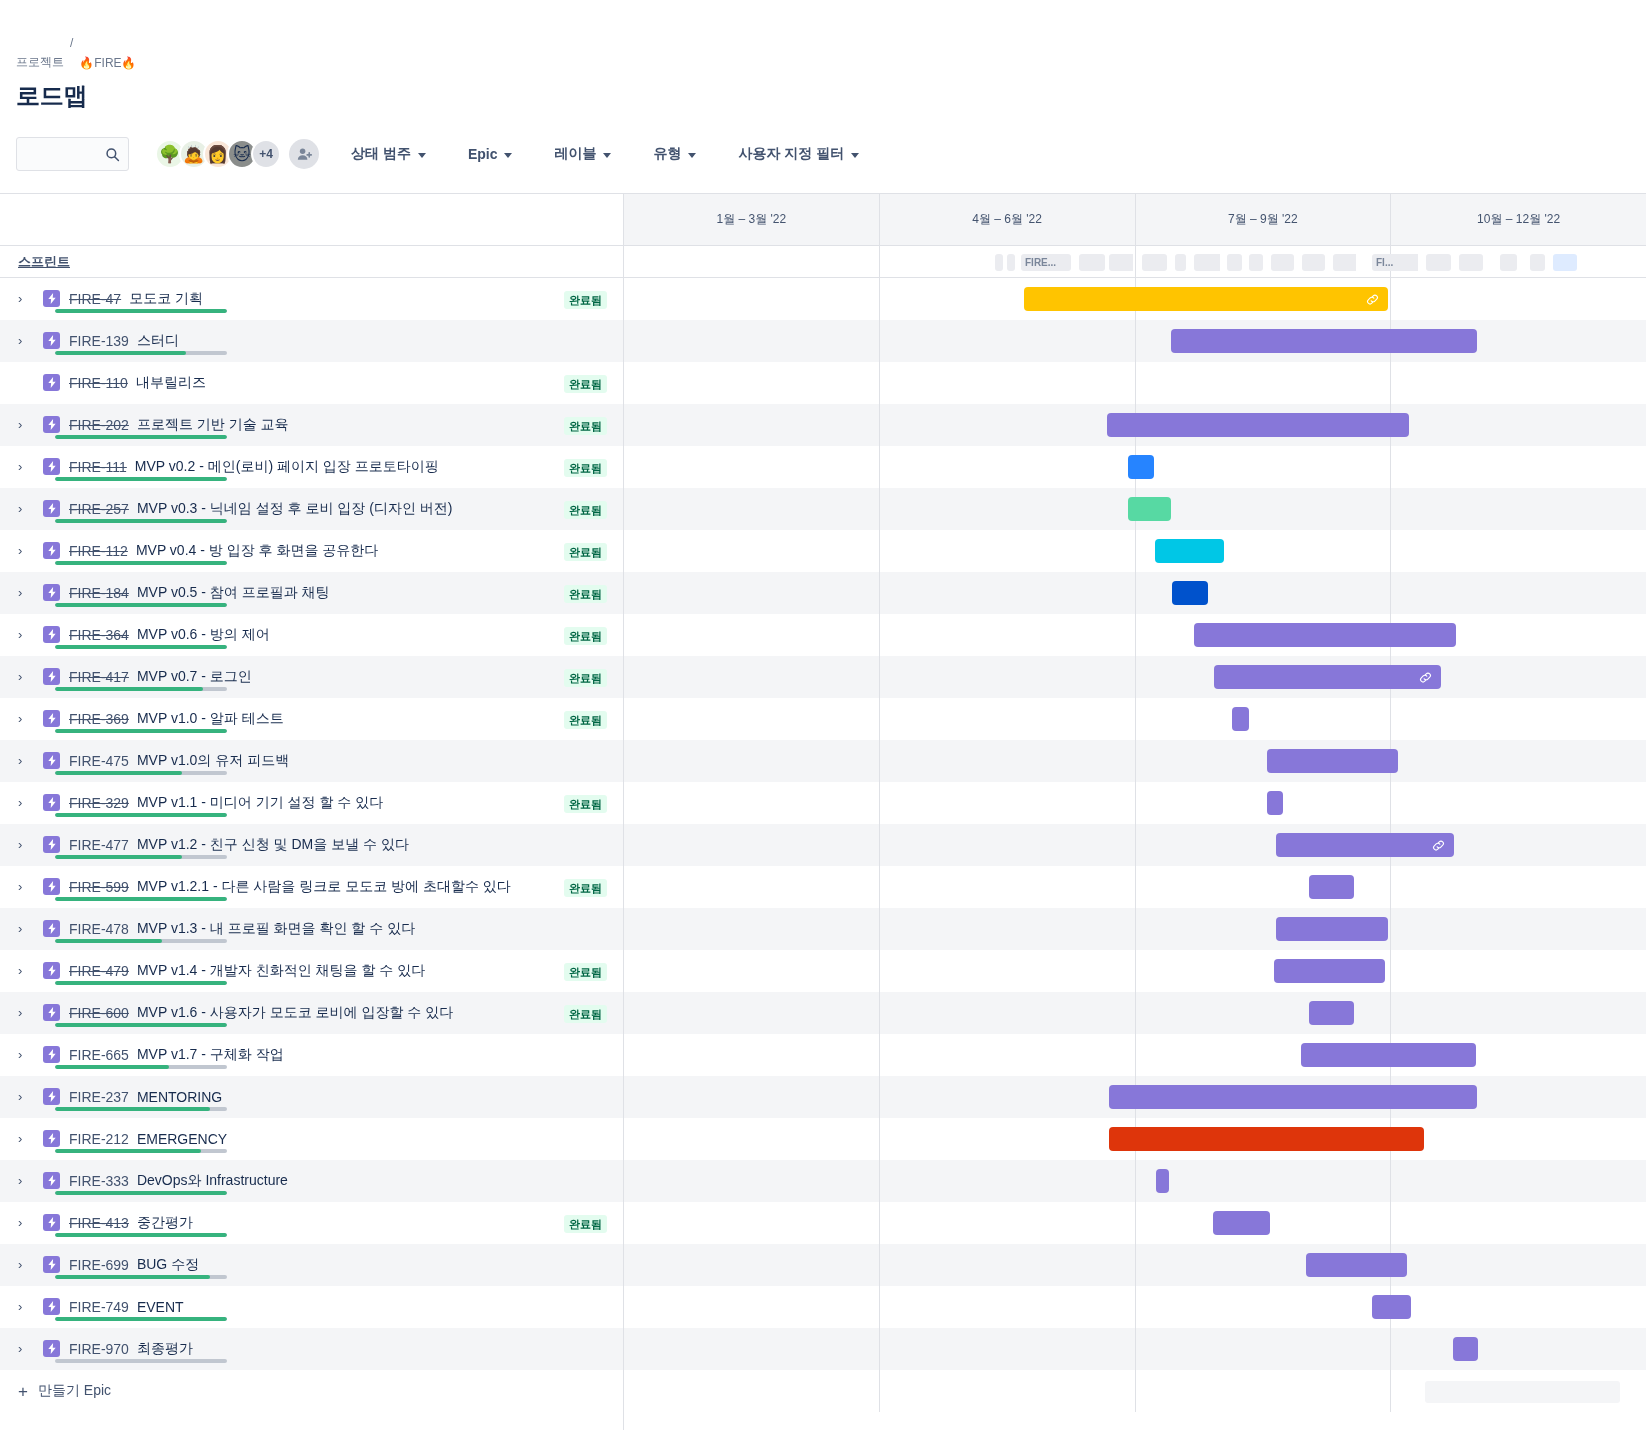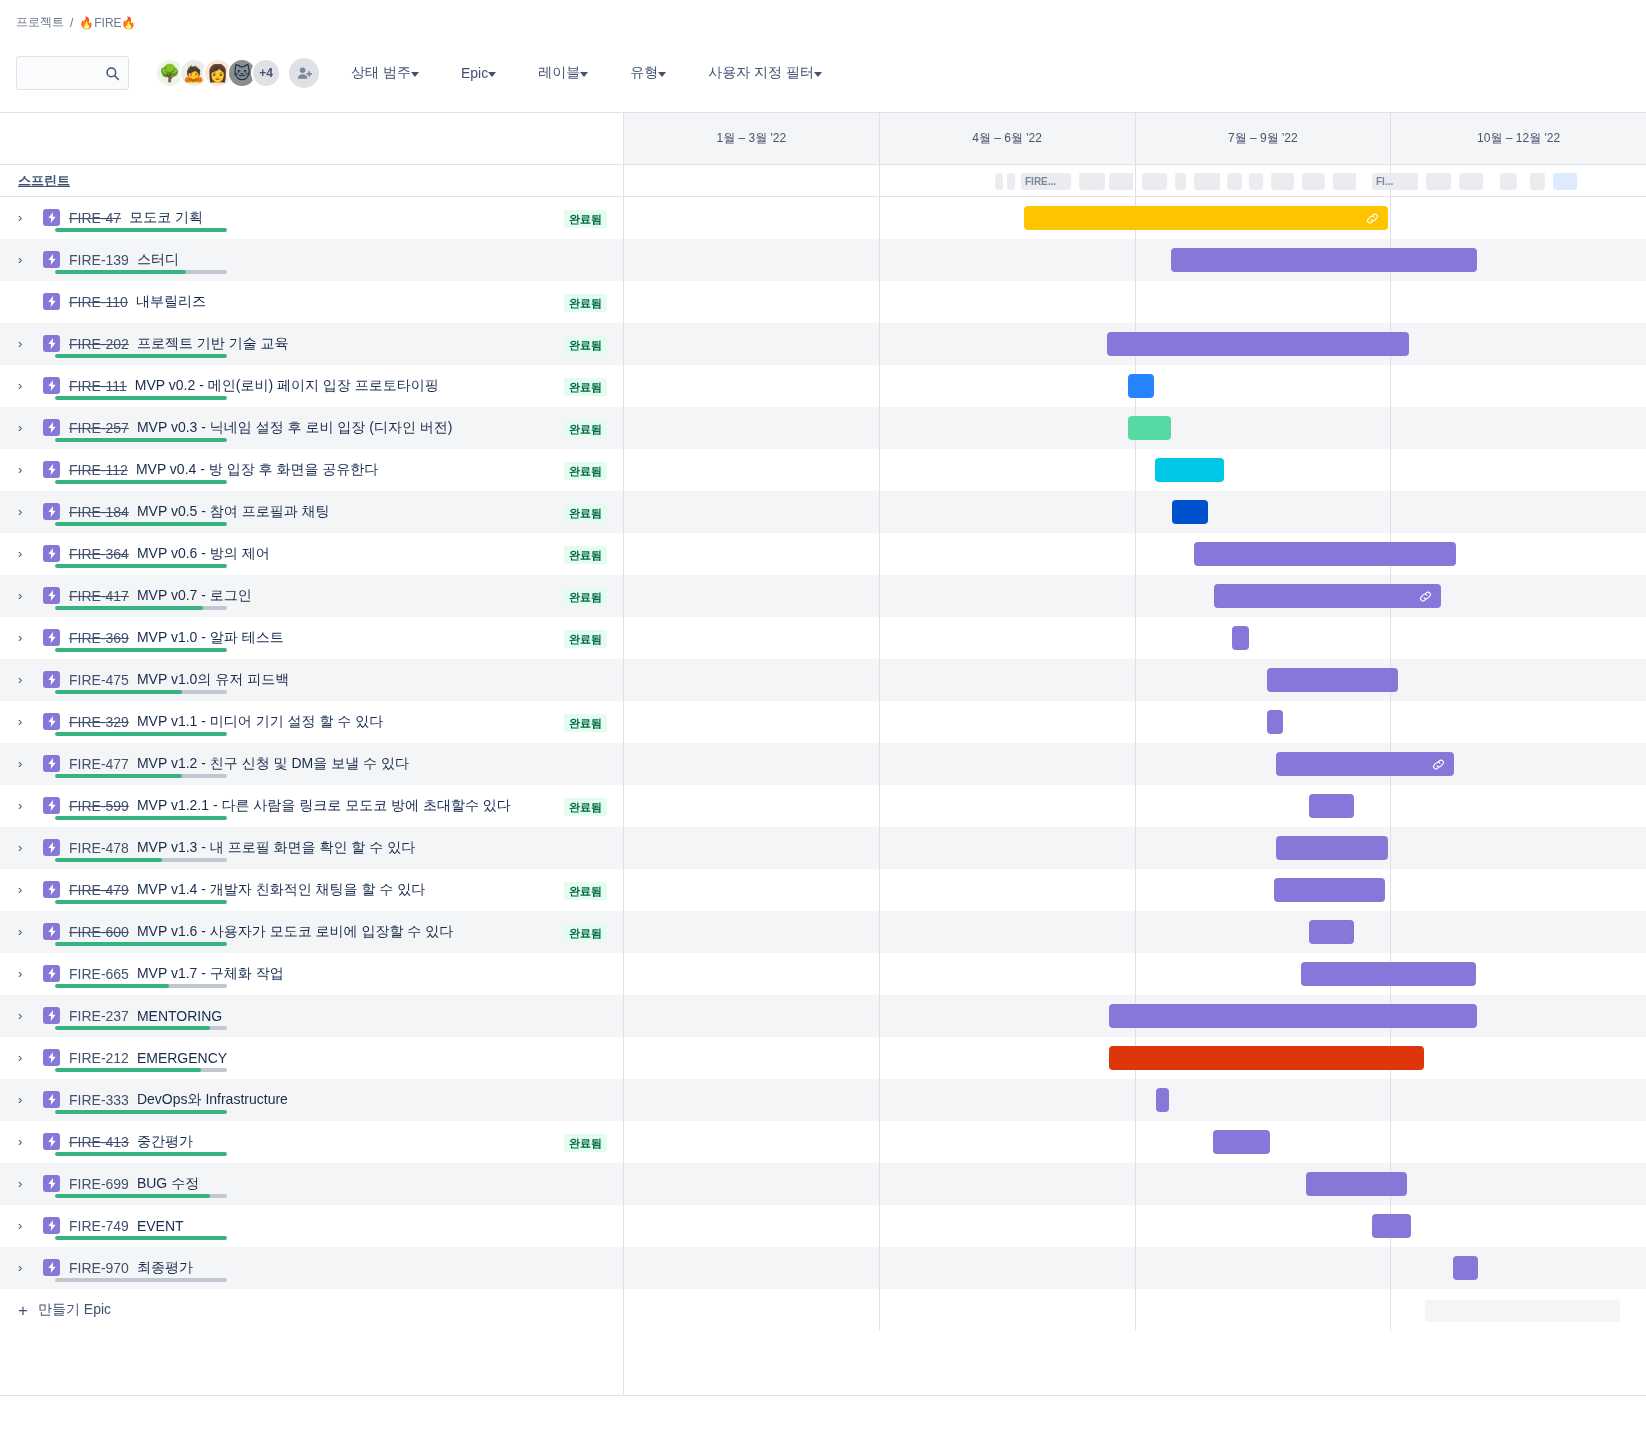--- a/index.html
+++ b/index.html
@@ -7,21 +7,21 @@
     width: 1646px; height: 1430px;
     background: #ffffff;
     font-family: "Liberation Sans", "DejaVu Sans", sans-serif;
     color: #172B4D;
     overflow: hidden;
   }
 
   
   .header { padding: 14px 16px 0 16px; }
   .breadcrumb { font-size: 12px; color: #6B778C; display: flex; align-items: center; gap: 6px; }
-  .breadcrumb a { color: #6B778C; text-decoration: none; }
+  .breadcrumb a { color: #6B778C; text-decoration: none; margin-top: 40px; }
   .breadcrumb .crumb-link { text-decoration: none; }
   .breadcrumb .sep { color: #6B778C; }
   .page-title { font-size: 24px; font-weight: bold; color: #172B4D; margin-top: 9px; letter-spacing: -0.3px; }
 
   
   .toolbar { display: flex; align-items: center; gap: 0; margin-top: 23px; height: 38px; padding-left: 0; }
   .search-box {
     width: 113px; height: 34px; border: 1px solid #DFE1E6; border-radius: 3px;
     background: #FAFBFC; display: flex; align-items: center; padding: 0 8px; position: relative;
   }
@@ -48,22 +48,22 @@
     font-family: "Liberation Sans", sans-serif;
   }
   .add-people {
     width: 30px; height: 30px; border-radius: 50%; background: #DFE1E6;
     margin-left: 8px; display: flex; align-items: center; justify-content: center;
     cursor: pointer;
   }
 
   .filters { display: flex; align-items: center; margin-left: 22px; gap: 0; }
   .filter-btn {
-    display: flex; align-items: center; padding: 6px 10px;
-    font-size: 14px; font-weight: normal; color: #42526E; background: transparent;
+    display: flex; align-items: center; gap: 7px; padding: 6px 10px;
+    font-size: 14px; font-weight: bold; color: #42526E; background: transparent;
     border: none; border-radius: 3px; cursor: pointer; font-family: inherit;
     margin-right: 22px; white-space: nowrap;
   }
   .chev { width: 0; height: 0; border-left: 4.5px solid transparent; border-right: 4.5px solid transparent; border-top: 5px solid #42526E; margin-top: 2px; }
 
   
   .roadmap {
     margin-top: 20px; border-top: 1px solid #DFE1E6; border-bottom: 1px solid #DFE1E6;
     height: 1284px; display: flex; position: relative; overflow: hidden;
   }
@@ -157,20 +157,21 @@
 </style>
 </head>
 <body>
 
 <div class="header">
   <div class="breadcrumb">
     <a href="#" class="crumb-link">프로젝트</a>
     <span class="sep">/</span>
     <a href="#" class="crumb-link">🔥FIRE🔥</a>
   </div>
+  <div class="page-title">로드맵</div>
 
   <div class="toolbar">
     <div class="search-box">
       <input type="text" placeholder="" style="">
       <span class="search-icon">
         <svg width="15" height="15" viewBox="0 0 16 16">
             <circle cx="6.8" cy="6.8" r="4.6" fill="none" stroke="#42526E" stroke-width="1.6"></circle>
             <line x1="10.3" y1="10.3" x2="14.3" y2="14.3" stroke="#42526E" stroke-width="1.6" stroke-linecap="round"></line>
           </svg>
       </span>

